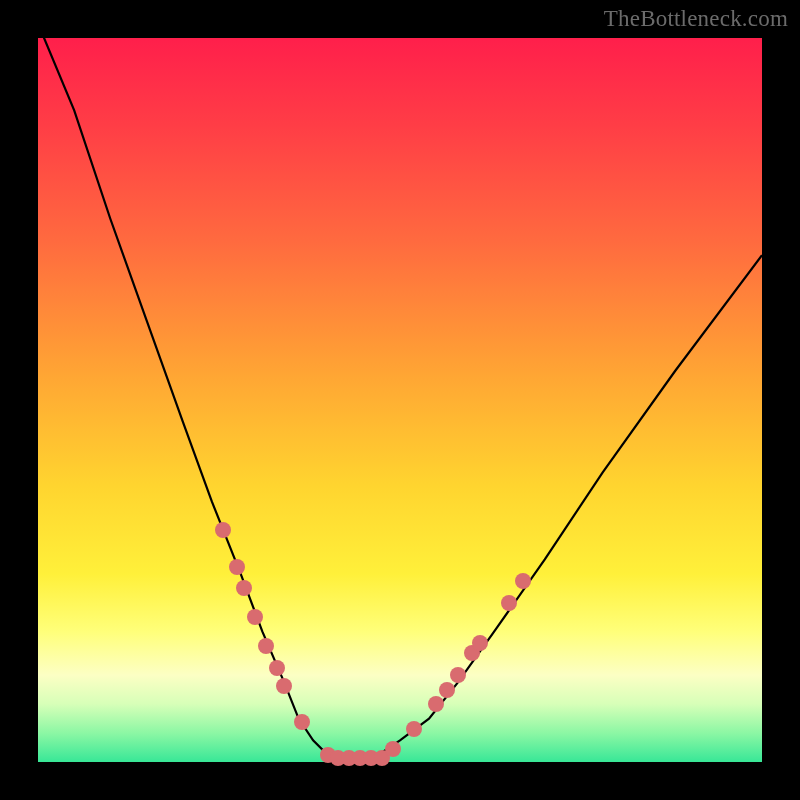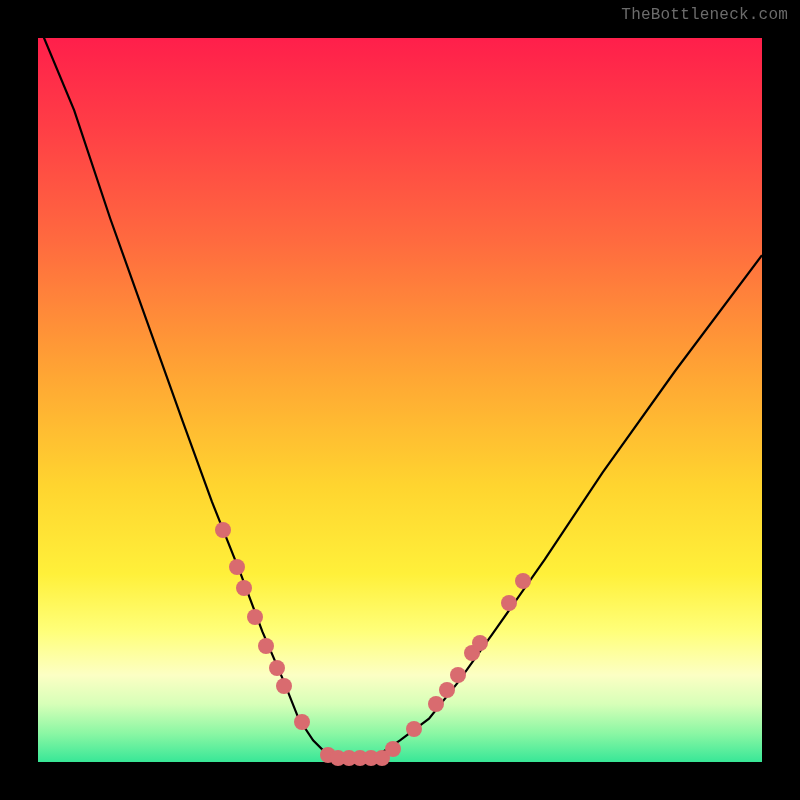--- a/index.html
+++ b/index.html
@@ -7,22 +7,22 @@
   .stage {
     position: relative;
     width: 800px;
     height: 800px;
     background: #000;
   }
   .watermark {
     position: absolute;
     top: 6px;
     right: 12px;
-    font-family: Liberation Mono, monospace;
-    font-size: 16px;
+    font-family: Liberation Serif, serif;
+    font-size: 23px;
     color: #6b6b6b;
     letter-spacing: 0.2px;
     z-index: 10;
   }
   .plot-frame {
     position: absolute;
     left: 38px;
     top: 38px;
     width: 724px;
     height: 724px;

